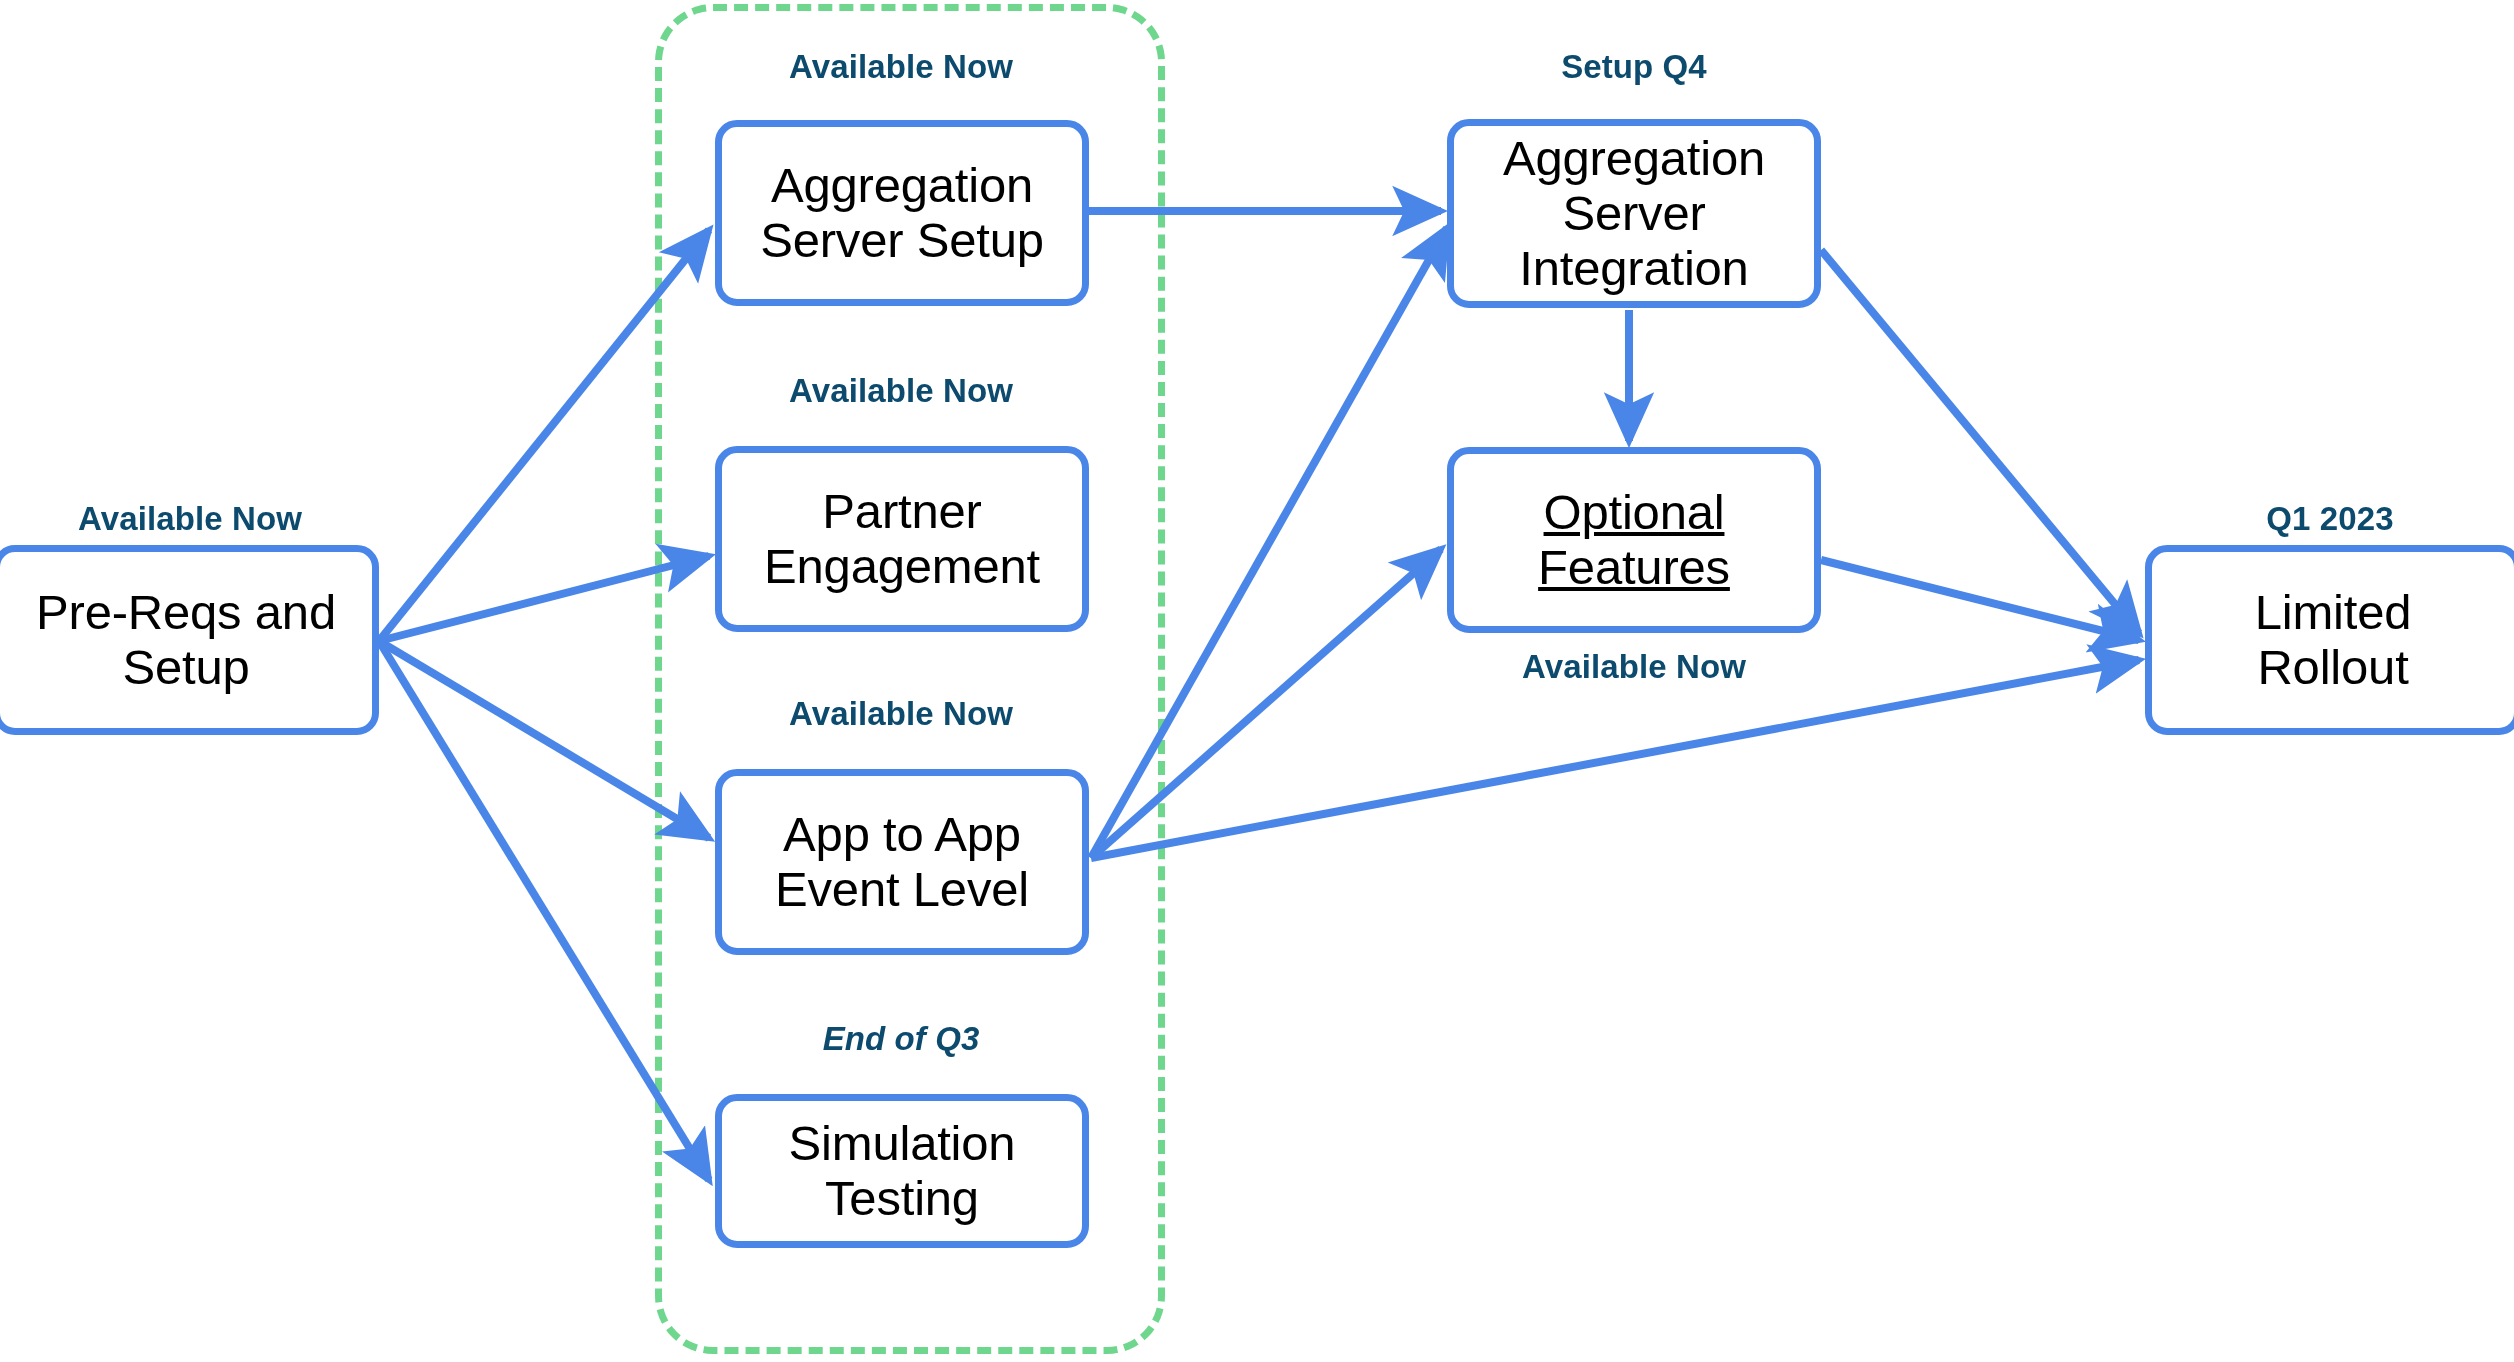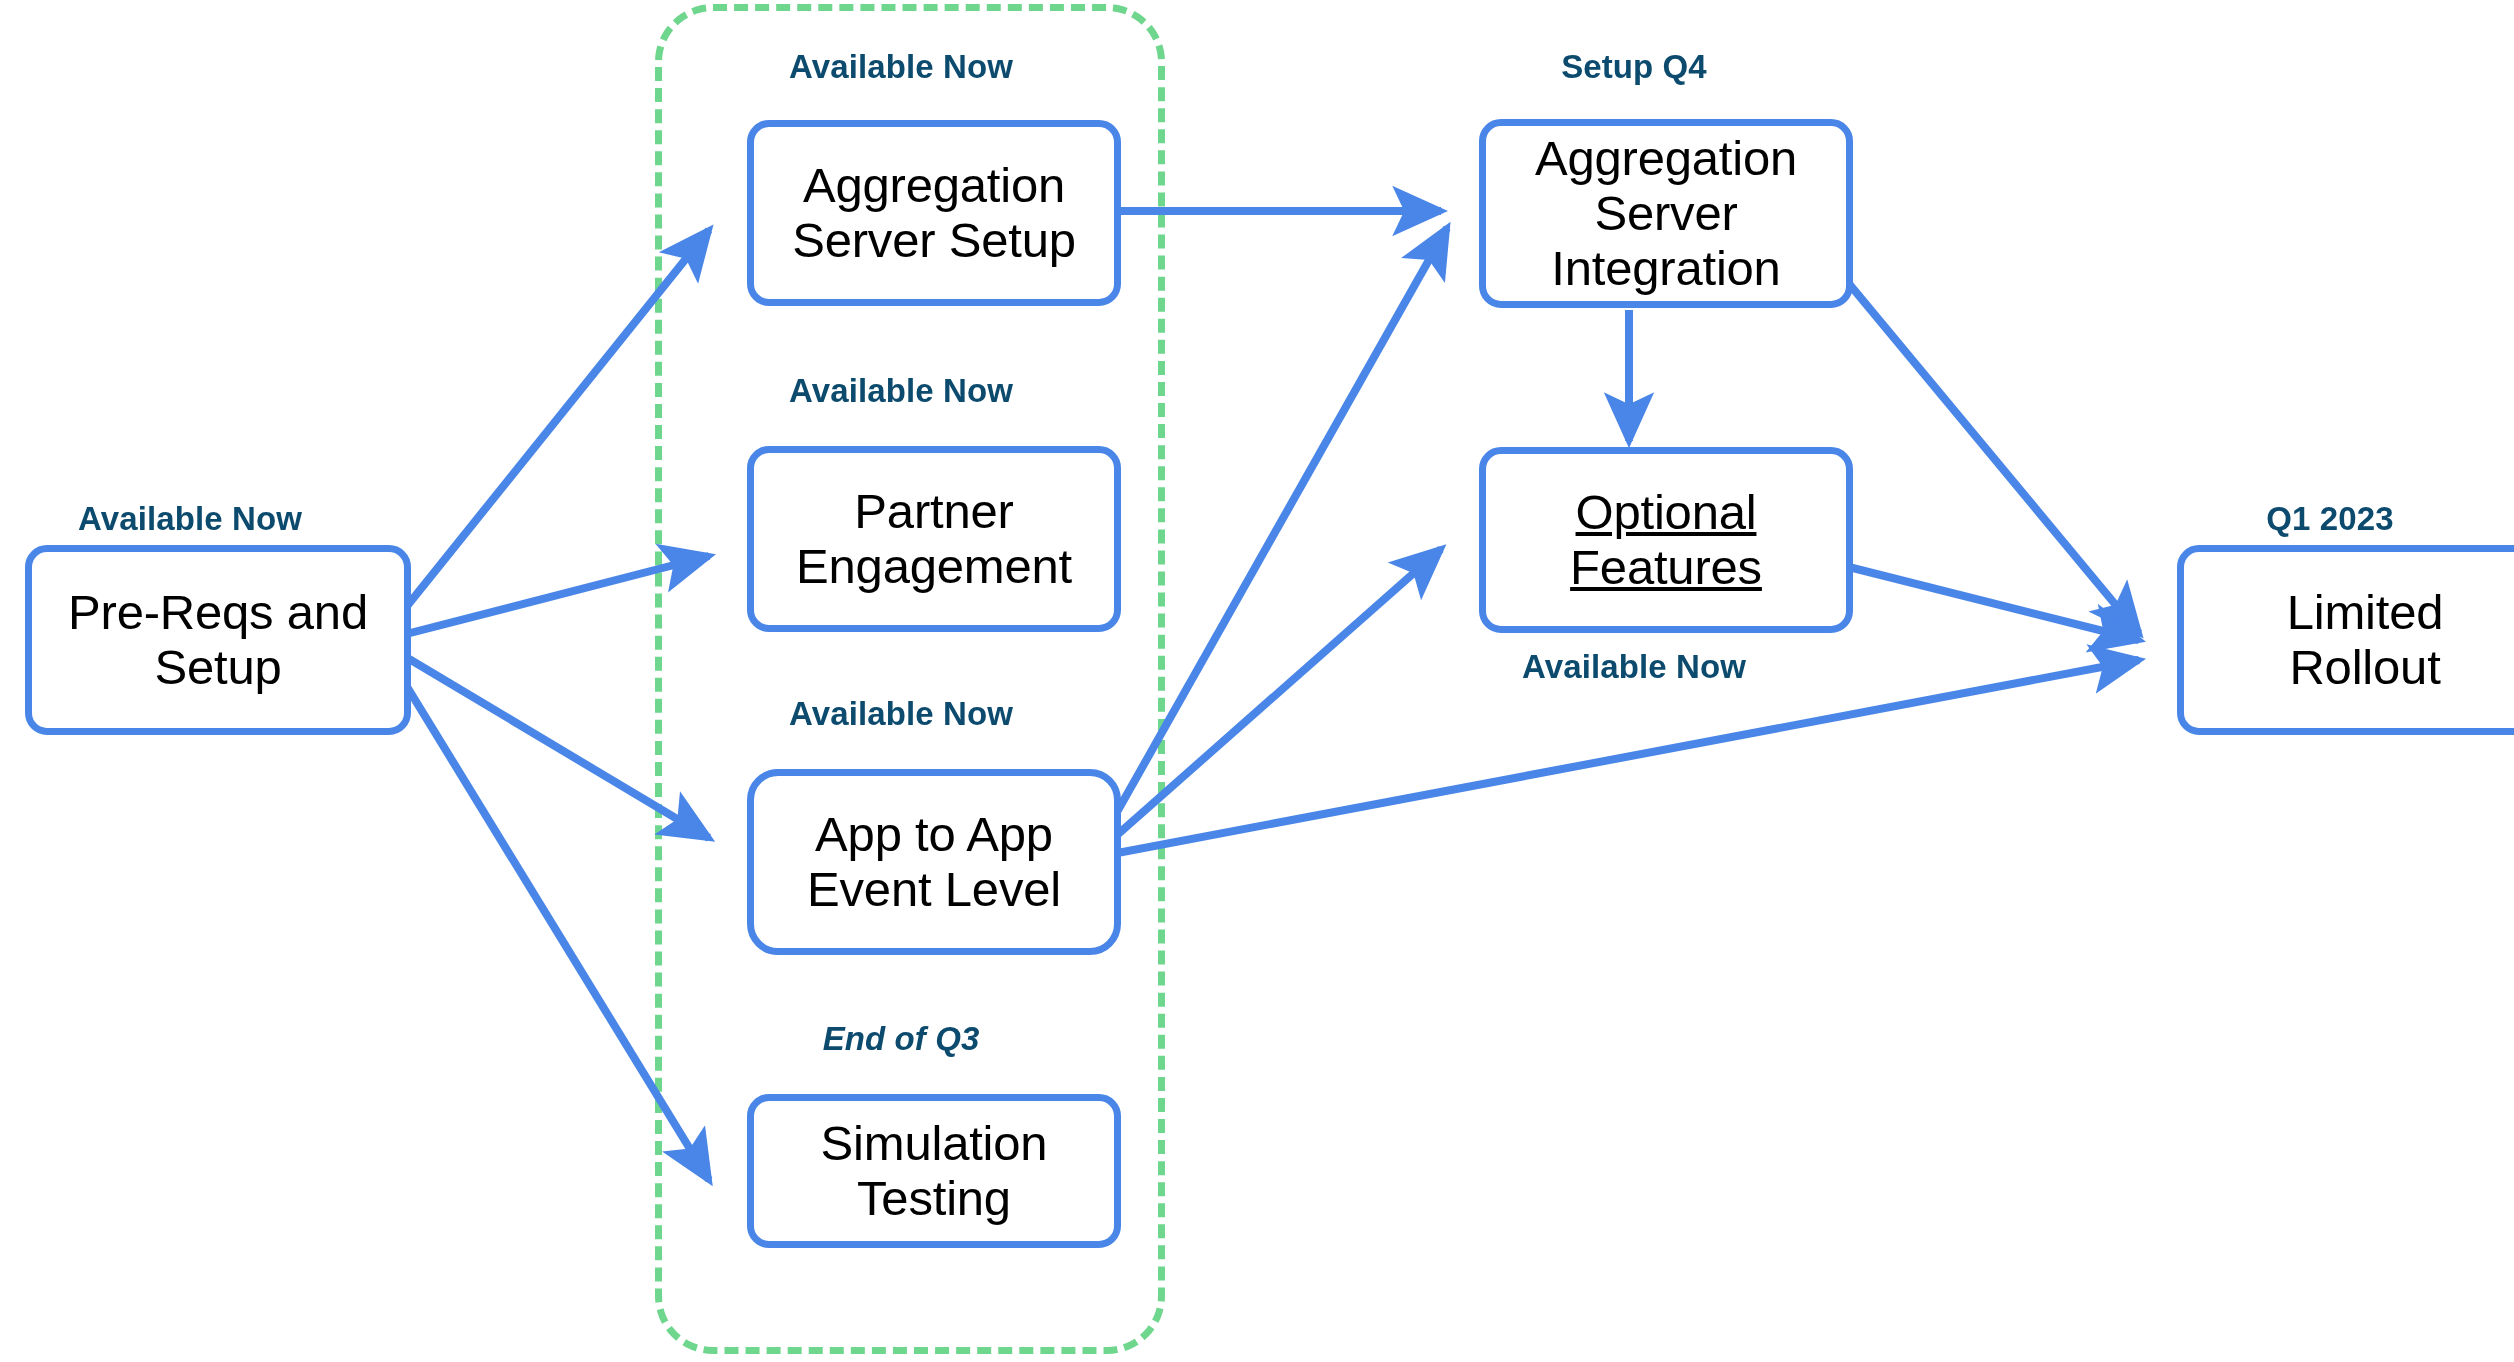--- a/index.html
+++ b/index.html
@@ -35,21 +35,20 @@
   .node {
     position: absolute;
     box-sizing: border-box;
     border: 7px solid #4a86e8;
     border-radius: 22px;
     background: #ffffff;
     display: flex;
     align-items: center;
     justify-content: center;
     text-align: center;
-    margin-left: 32px;
   }
   .node-label {
     color: #000000;
     font-size: 49px;
     line-height: 1.12;
     letter-spacing: -0.2px;
     white-space: pre-line;
     padding: 0 12px;
   }
   .stage-label {
@@ -121,21 +120,21 @@
   <div class="node" style="left:715px; top:120px; width:374px; height:186px;">
     <span class="node-label">Aggregation
 Server Setup</span>
   </div>
 
   <div class="node" style="left:715px; top:446px; width:374px; height:186px;">
     <span class="node-label">Partner
 Engagement</span>
   </div>
 
-  <div class="node" style="left:715px; top:769px; width:374px; height:186px;border-radius:31px;">
+  <div class="node" style="left:715px; top:769px; width:374px; height:186px;">
     <span class="node-label">App to App
 Event Level</span>
   </div>
 
   <div class="node" style="left:715px; top:1094px; width:374px; height:154px;">
     <span class="node-label">Simulation
 Testing</span>
   </div>
 
   <div class="node" style="left:1447px; top:119px; width:374px; height:189px;">

